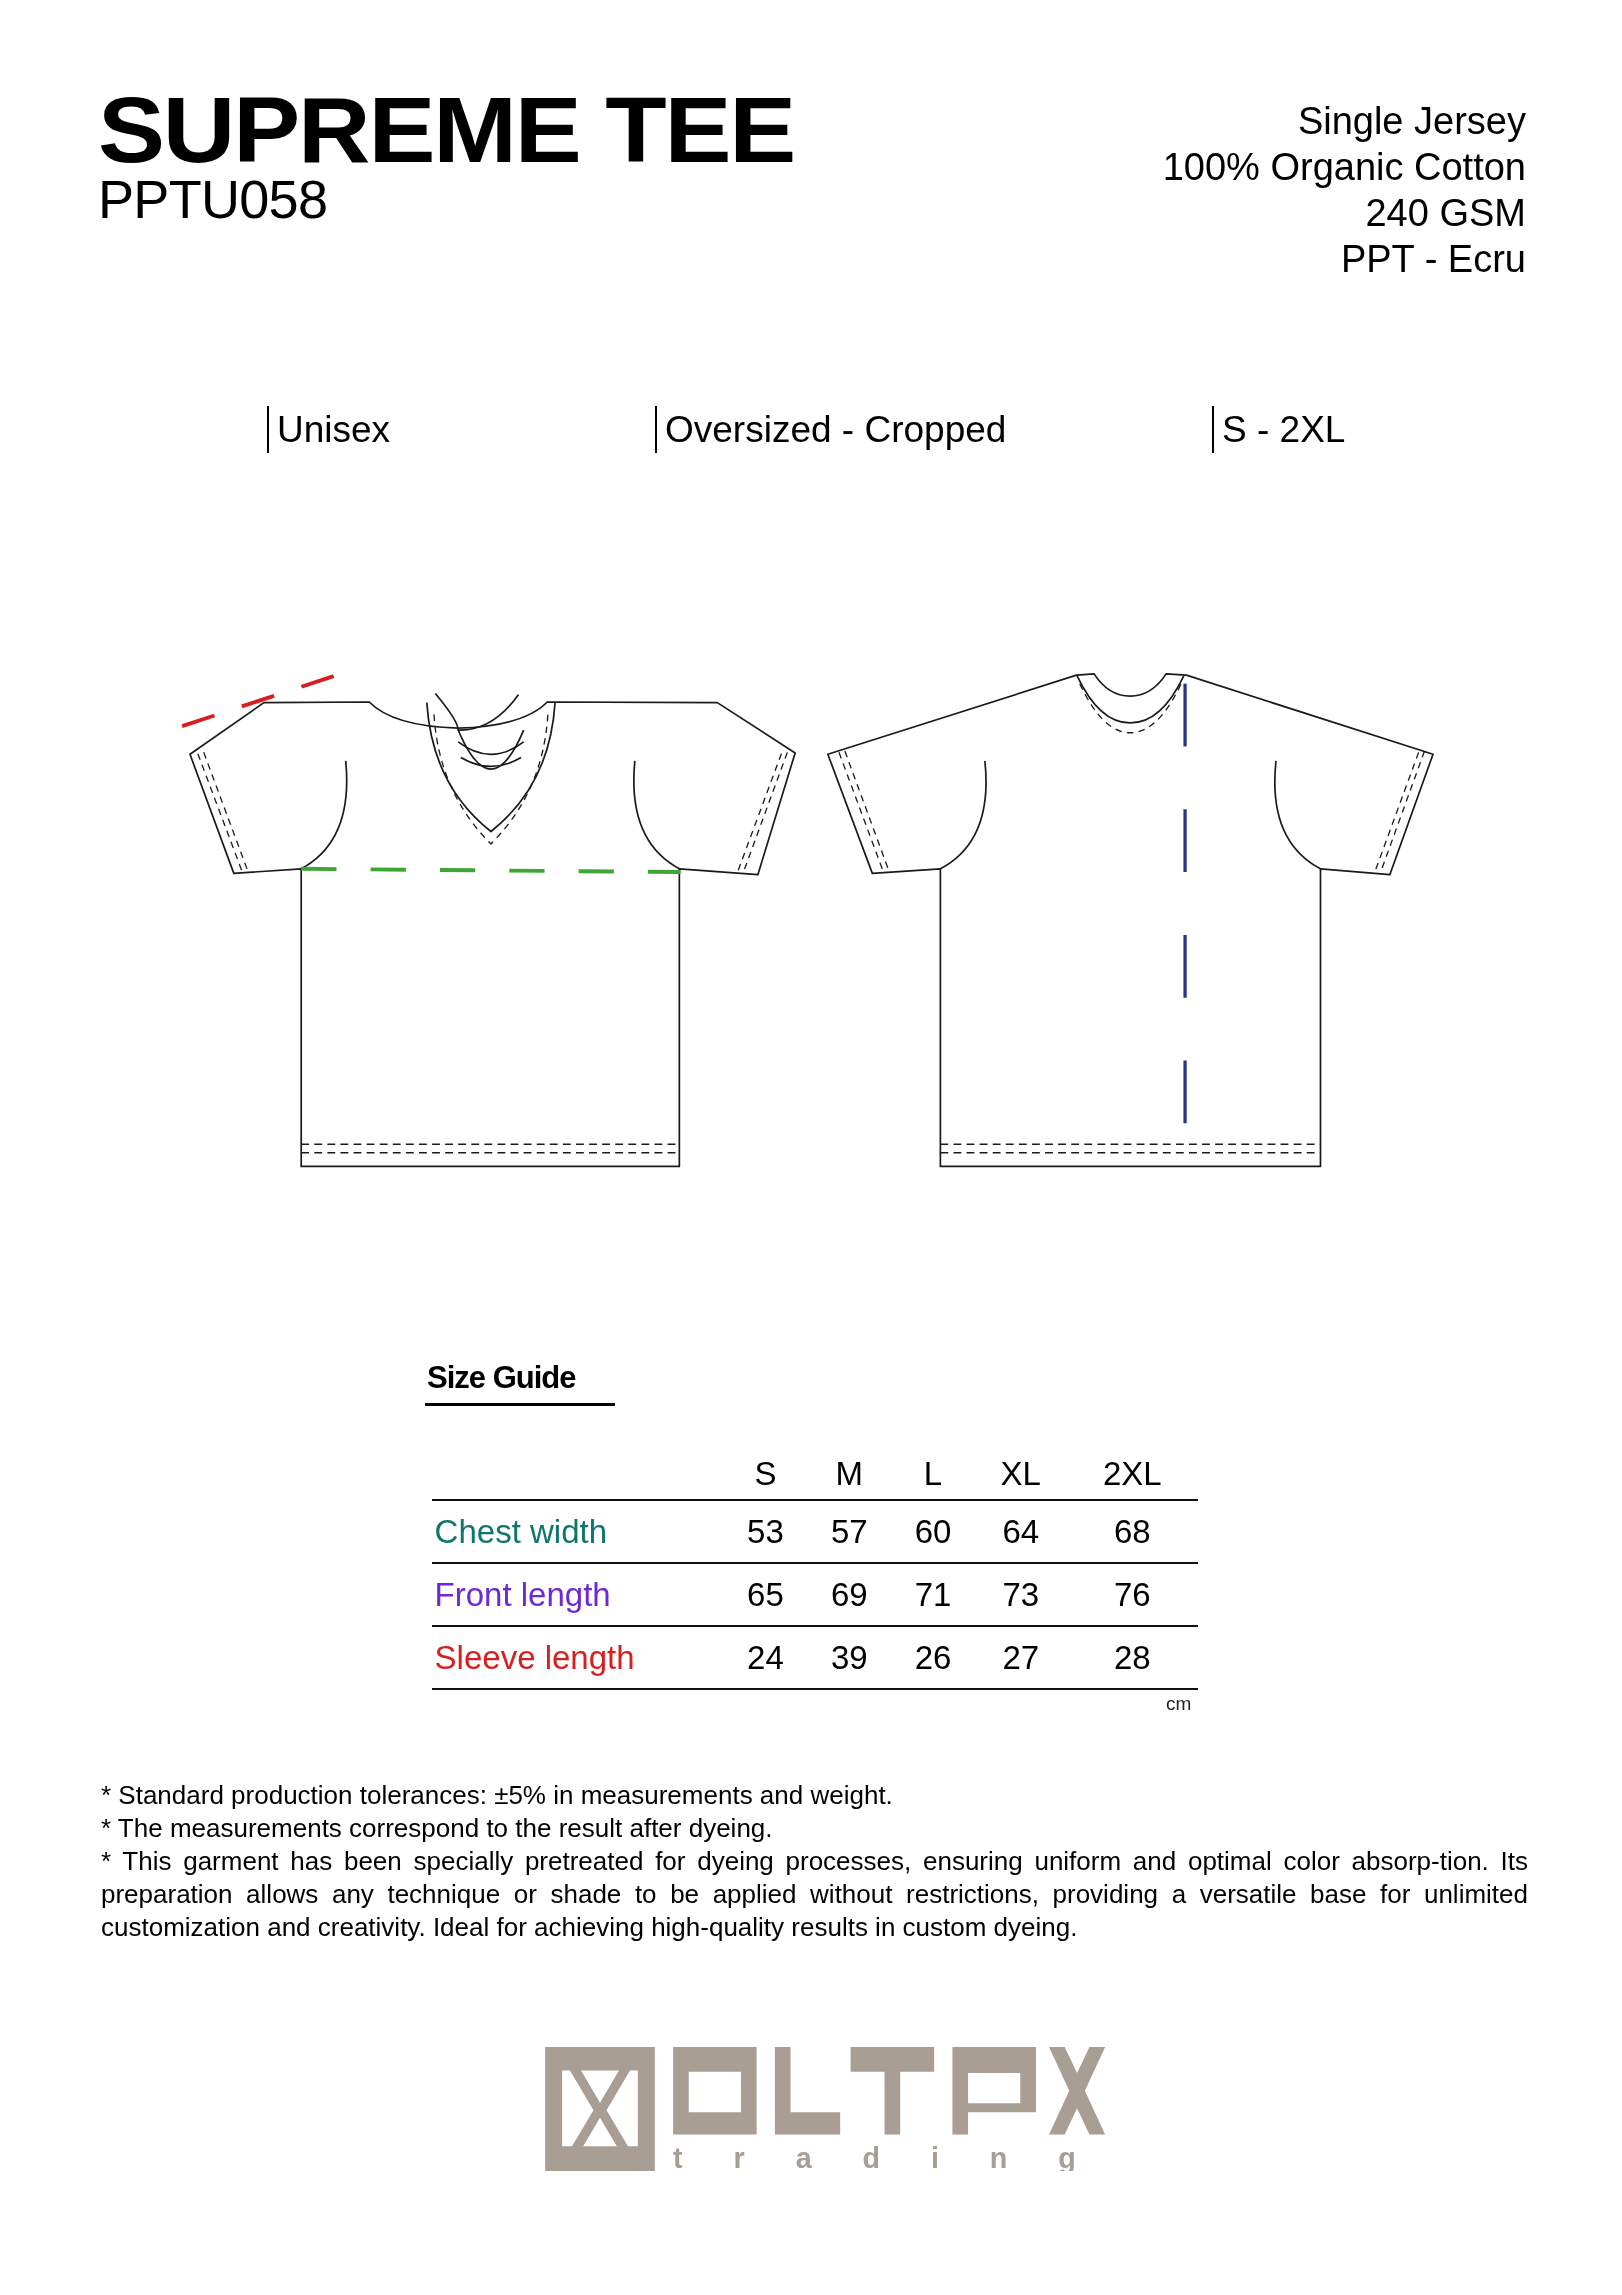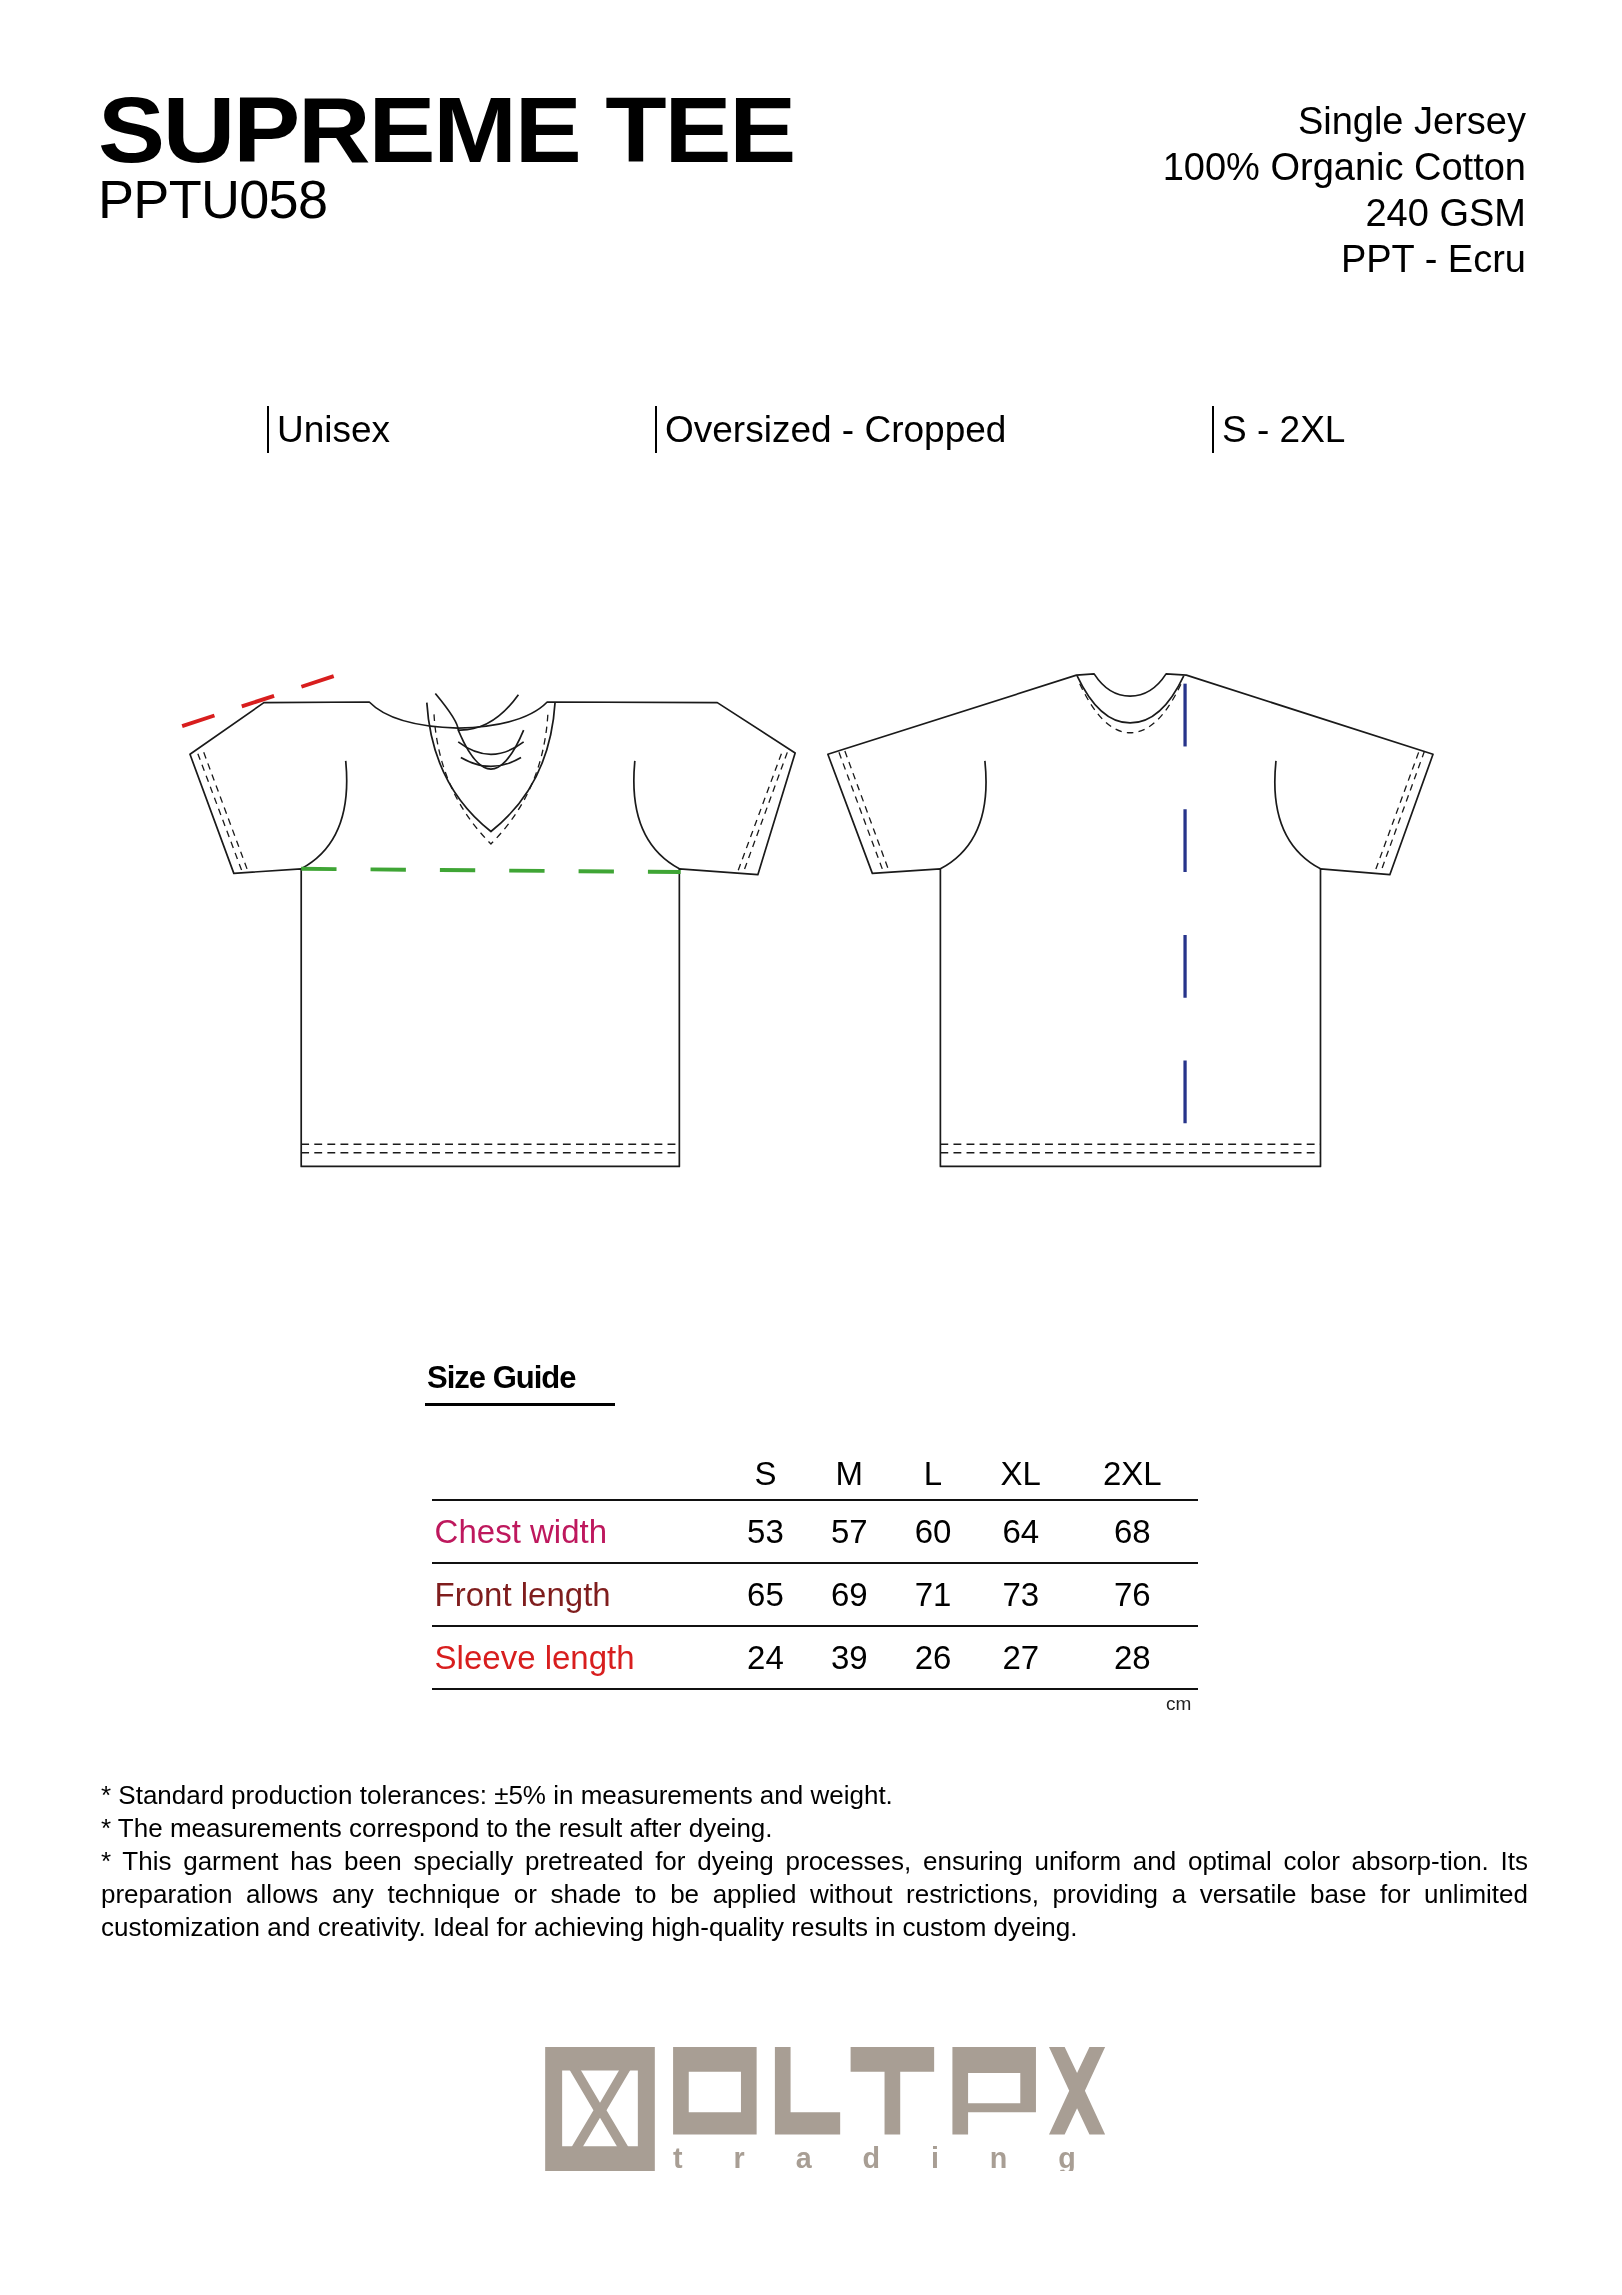--- a/index.html
+++ b/index.html
@@ -90,29 +90,29 @@
   <tbody>
       <tr class="head">
     <th class="lbl"></th>
     <th>S</th>
     <th>M</th>
     <th>L</th>
     <th>XL</th>
     <th>2XL</th>
   </tr>
   <tr>
-    <td class="lbl" style="color:#be185d">Chest width</td>
+    <td class="lbl" style="color:#0f766e">Chest width</td>
     <td>53</td>
     <td>57</td>
     <td>60</td>
     <td>64</td>
     <td>68</td>
   </tr>
   <tr>
-    <td class="lbl" style="color:#7f1d1d">Front length</td>
+    <td class="lbl" style="color:#6d28d9">Front length</td>
     <td>65</td>
     <td>69</td>
     <td>71</td>
     <td>73</td>
     <td>76</td>
   </tr>
   <tr class="last">
     <td class="lbl" style="color:#d81e1e">Sleeve length</td>
     <td>24</td>
     <td>39</td>

